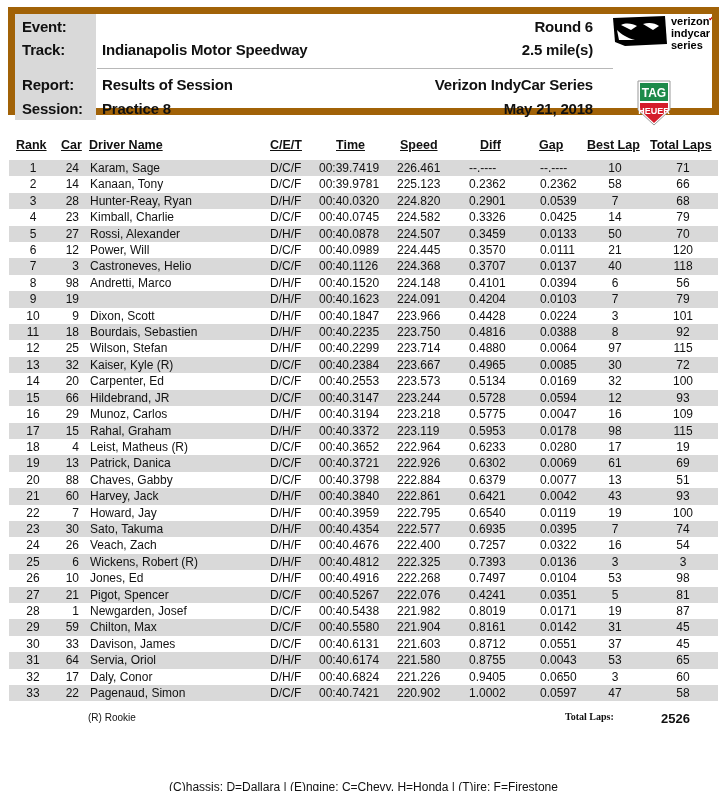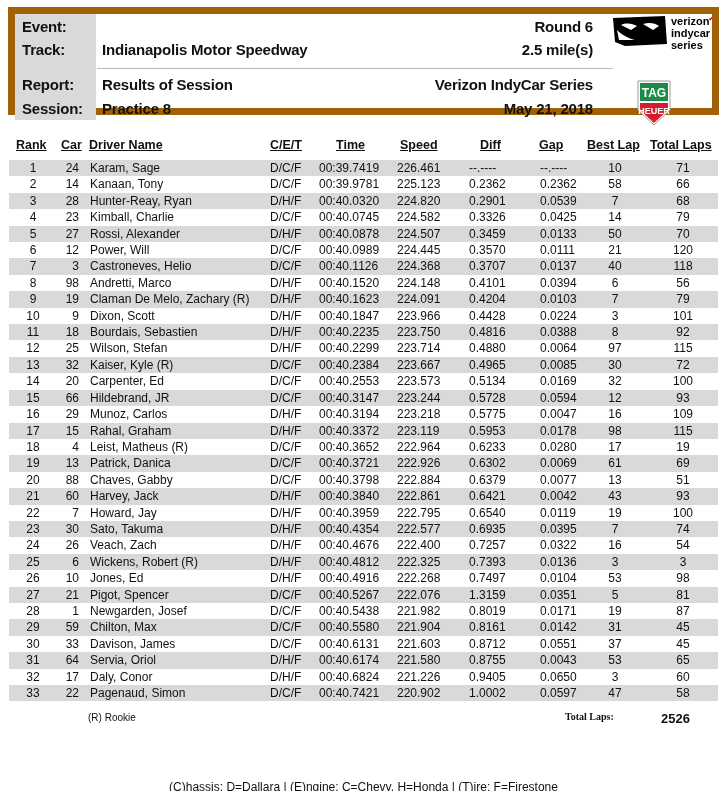--- a/index.html
+++ b/index.html
@@ -186,21 +186,20 @@
       <span class="c-time">00:40.1520</span>
       <span class="c-speed">224.148</span>
       <span class="c-diff">0.4101</span>
       <span class="c-gap">0.0394</span>
       <span class="c-best">6</span>
       <span class="c-total">56</span>
     </div>
     <div class="row shade">
       <span class="c-rank">9</span>
       <span class="c-car">19</span>
-      <span class="c-name">Claman De Melo, Zachary (R)</span>
       <span class="c-cet">D/H/F</span>
       <span class="c-time">00:40.1623</span>
       <span class="c-speed">224.091</span>
       <span class="c-diff">0.4204</span>
       <span class="c-gap">0.0103</span>
       <span class="c-best">7</span>
       <span class="c-total">79</span>
     </div>
     <div class="row">
       <span class="c-rank">10</span>
@@ -406,21 +405,21 @@
       <span class="c-best">53</span>
       <span class="c-total">98</span>
     </div>
     <div class="row shade">
       <span class="c-rank">27</span>
       <span class="c-car">21</span>
       <span class="c-name">Pigot, Spencer</span>
       <span class="c-cet">D/C/F</span>
       <span class="c-time">00:40.5267</span>
       <span class="c-speed">222.076</span>
-      <span class="c-diff">1.3159</span>
+      <span class="c-diff">0.4241</span>
       <span class="c-gap">0.0351</span>
       <span class="c-best">5</span>
       <span class="c-total">81</span>
     </div>
     <div class="row">
       <span class="c-rank">28</span>
       <span class="c-car">1</span>
       <span class="c-name">Newgarden, Josef</span>
       <span class="c-cet">D/C/F</span>
       <span class="c-time">00:40.5438</span>

